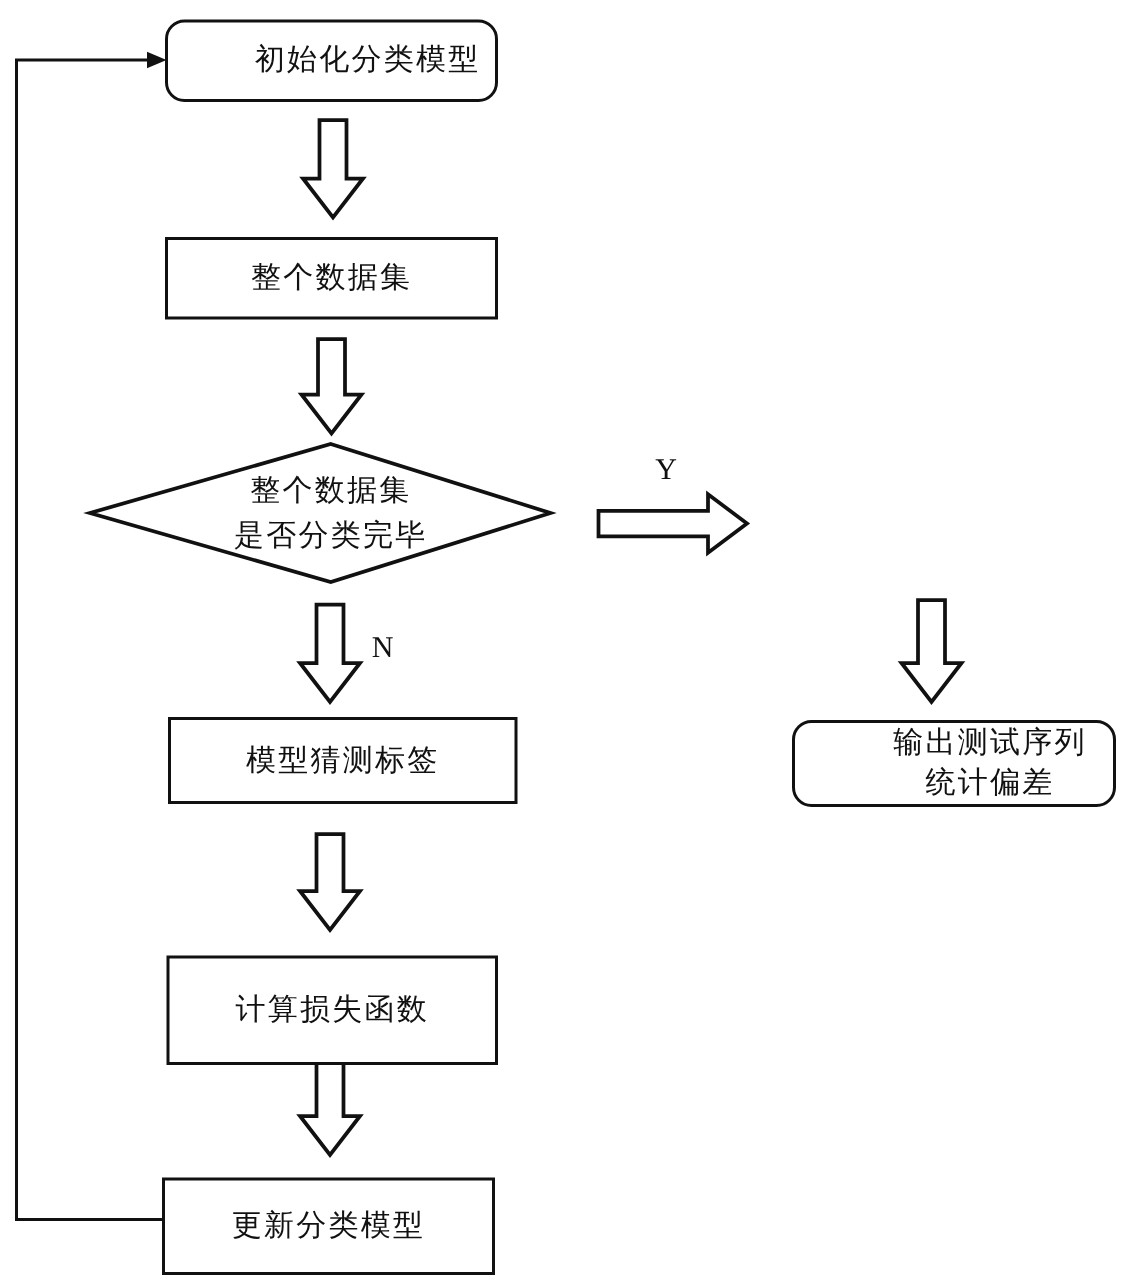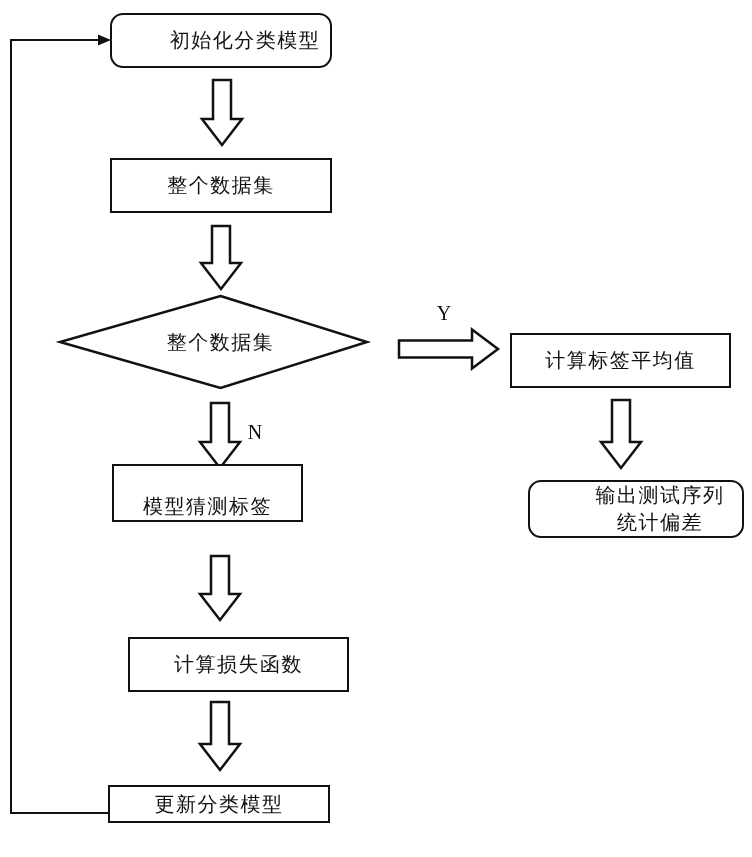--- a/index.html
+++ b/index.html
@@ -98,39 +98,37 @@
   <div class="node rounded" style="left:110px; top:13px; width:222px; height:55px;">
     <span>初始化分类模型</span>
   </div>
 
   <div class="node" style="left:110px; top:158px; width:222px; height:55px;">
     <span>整个数据集</span>
   </div>
 
   <div class="diamond-label" style="left:90px; top:312px; width:261px; height:60px;">
     <span>整个数据集</span>
+    <span>是否分类完毕</span>
   </div>
 
-  <div class="node" style="left:510px; top:333px; width:221px; height:55px;">
-    <span>计算标签平均值</span>
-  </div>
 
   <div class="node rounded" style="left:528px; top:480px; width:216px; height:58px;">
     <span>输出测试序列</span>
     <span>统计偏差</span>
   </div>
 
-  <div class="node" style="left:112px; top:464px; width:191px; height:58px;justify-content:flex-end;">
+  <div class="node" style="left:112px; top:478px; width:233px; height:58px;">
     <span>模型猜测标签</span>
   </div>
 
-  <div class="node" style="left:128px; top:637px; width:221px; height:55px;">
+  <div class="node" style="left:111px; top:637px; width:221px; height:73px;">
     <span>计算损失函数</span>
   </div>
 
-  <div class="node" style="left:108px; top:785px; width:222px; height:38px;">
+  <div class="node" style="left:108px; top:785px; width:222px; height:65px;">
     <span>更新分类模型</span>
   </div>
 
   <div class="edge-label" style="left:429px; top:302px;">Y</div>
   <div class="edge-label" style="left:240px; top:421px;">N</div>
 
 </div>
 
 </body></html>

